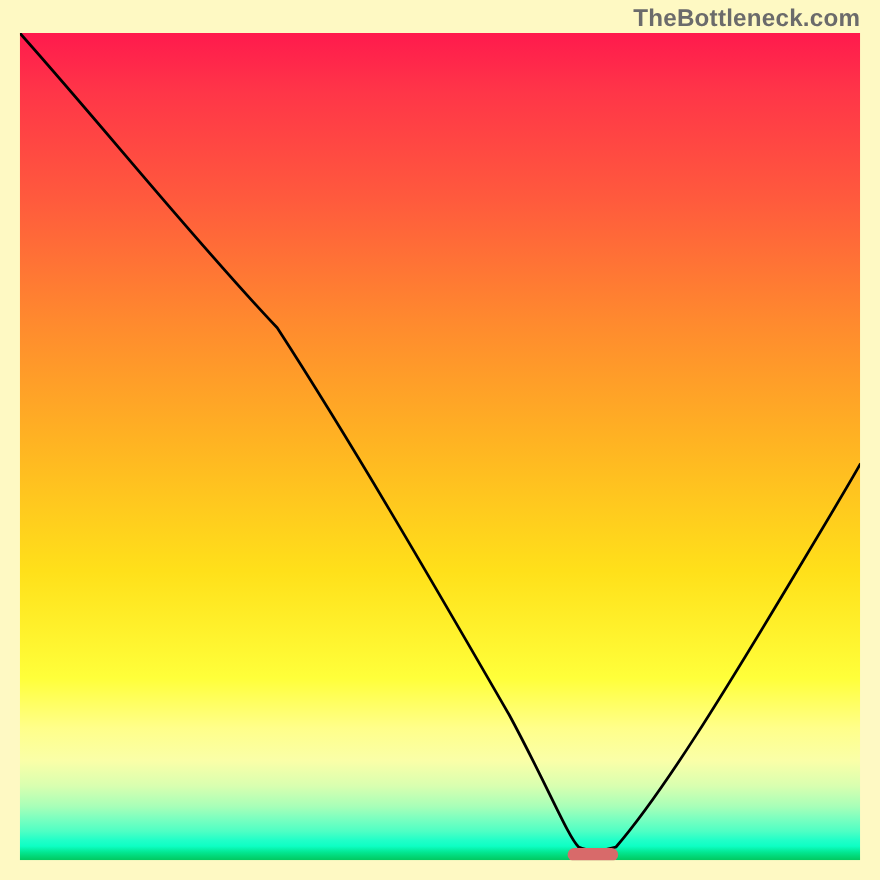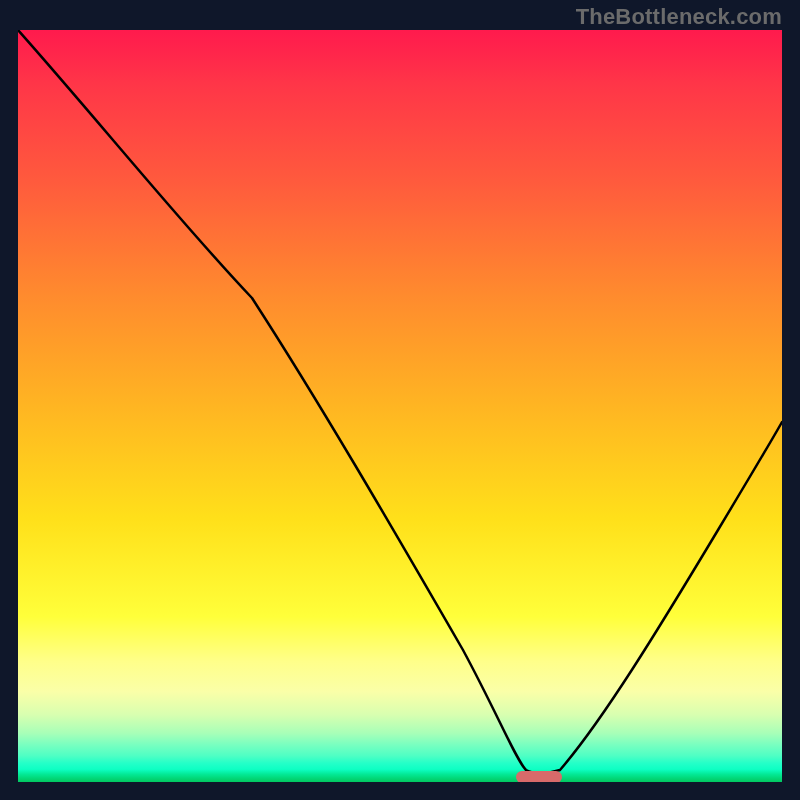--- a/index.html
+++ b/index.html
@@ -9,21 +9,21 @@
     height: 800px;
     background: #000;
     overflow: hidden;
   }
   .frame {
     position: absolute;
     left: 0;
     top: 0;
     width: 800px;
     height: 800px;
-    background: #0f172a;
+    background: #fef9c3;
   }
   .plot {
     position: absolute;
     left: 18px;
     top: 30px;
     width: 764px;
     height: 752px;
     overflow: hidden;
   }
   .gradient {

